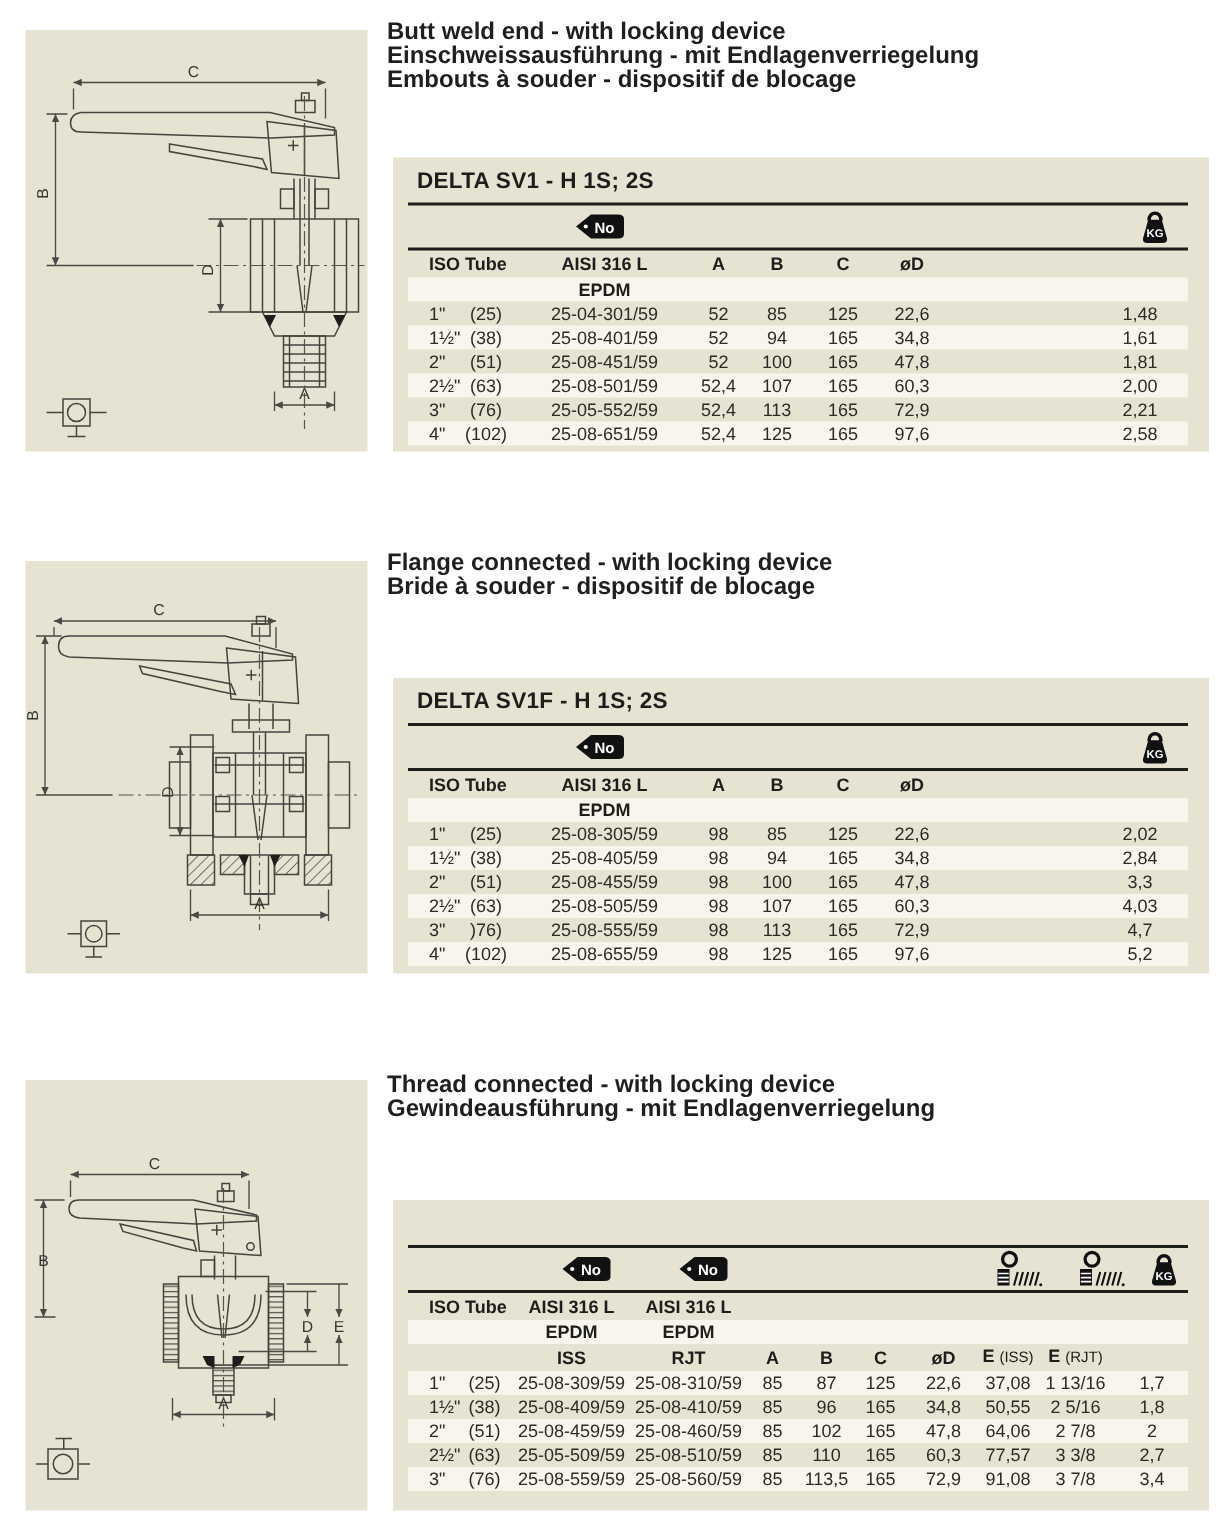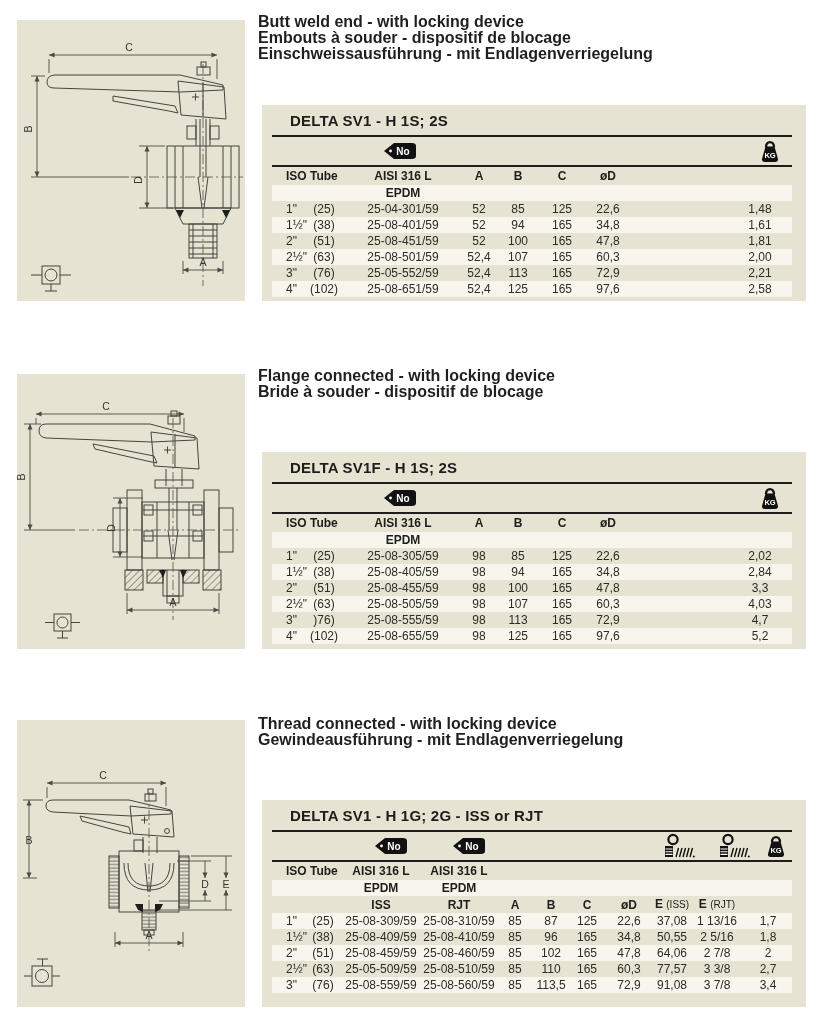--- a/index.html
+++ b/index.html
@@ -23,21 +23,21 @@
   .heading{position:absolute;left:258px;font-size:16px;font-weight:700;line-height:16px;color:#1f1f1d;}
   .h1{top:14px;}
   .h2{top:368px;}
   .h3{top:716px;}
 
   .tpanel{position:absolute;left:262px;width:544px;background:var(--panel);}
   .t1{top:105px;height:196px;}
   .t2{top:452px;height:197px;}
   .t3{top:800px;height:207px;}
 
-  .ttitle{position:absolute;left:16px;top:7px;font-size:15px;font-weight:700;letter-spacing:.2px;color:var(--ink);white-space:nowrap;margin-left:12px;}
+  .ttitle{position:absolute;left:16px;top:7px;font-size:15px;font-weight:700;letter-spacing:.2px;color:var(--ink);white-space:nowrap;}
   .rule{position:absolute;left:10px;width:520px;height:2px;background:var(--rule);}
   .rule.one{top:30px;}
   .rule.two{top:60px;}
   .iconrow{position:absolute;left:10px;top:32px;width:520px;height:28px;}
   .ic{position:absolute;}
 
   table.spec{position:absolute;left:10px;top:62px;width:520px;border-collapse:collapse;table-layout:fixed;}
   table.spec th,table.spec td{height:16px;padding:0;font-size:12px;line-height:16px;font-weight:400;color:#2c2b27;white-space:nowrap;overflow:visible;text-align:center;}
   table.spec thead th{font-weight:700;color:var(--ink);}
   table.spec tr.r-cols th{height:18px;}
@@ -105,22 +105,22 @@
         <path d="M14,255 H25"></path>
           <rect x="25" y="246" width="18" height="18"></rect>
           <circle cx="34" cy="255" r="6"></circle>
         <path d="M43,255 H54 M34,264 V271 M28,271 H40"></path>
       </g>
     </svg>
   </div>
 
   <div class="heading h1">
     <div>Butt weld end - with locking device</div>
+    <div>Einschweissausführung - mit Endlagenverriegelung</div>
     <div>Embouts à souder - dispositif de blocage</div>
-    <div>Einschweissausführung - mit Endlagenverriegelung</div>
   </div>
 
   <div class="tpanel t1">
     <div class="ttitle">DELTA SV1 - H 1S; 2S</div>
     <div class="rule one"></div>
     <div class="iconrow">
       <svg class="ic" style="left:111px;top:4px;" width="34" height="20" viewBox="0 0 34 20">
         <path d="M1,10 L11,2 H29 Q33,2 33,5 V15 Q33,18 29,18 H11 Z" fill="#111"></path>
         <circle cx="7.5" cy="10" r="1.4" fill="#fff"></circle>
         <text x="20" y="14" text-anchor="middle" style="font-size:10px;font-weight:700;fill:#fff;">No</text>
@@ -497,21 +497,20 @@
       </g>
     </svg>
   </div>
 
   <div class="heading h3">
     <div>Thread connected - with locking device</div>
     <div>Gewindeausführung - mit Endlagenverriegelung</div>
   </div>
 
   <div class="tpanel t3">
-    <div class="ttitle">DELTA SV1 - H 1G; 2G - ISS or RJT</div>
     <div class="rule one"></div>
     <div class="iconrow">
       <svg class="ic" style="left:102px;top:4px;" width="34" height="20" viewBox="0 0 34 20">
         <path d="M1,10 L11,2 H29 Q33,2 33,5 V15 Q33,18 29,18 H11 Z" fill="#111"></path>
         <circle cx="7.5" cy="10" r="1.4" fill="#fff"></circle>
         <text x="20" y="14" text-anchor="middle" style="font-size:10px;font-weight:700;fill:#fff;">No</text>
       </svg>
       <svg class="ic" style="left:180px;top:4px;" width="34" height="20" viewBox="0 0 34 20">
         <path d="M1,10 L11,2 H29 Q33,2 33,5 V15 Q33,18 29,18 H11 Z" fill="#111"></path>
         <circle cx="7.5" cy="10" r="1.4" fill="#fff"></circle>

